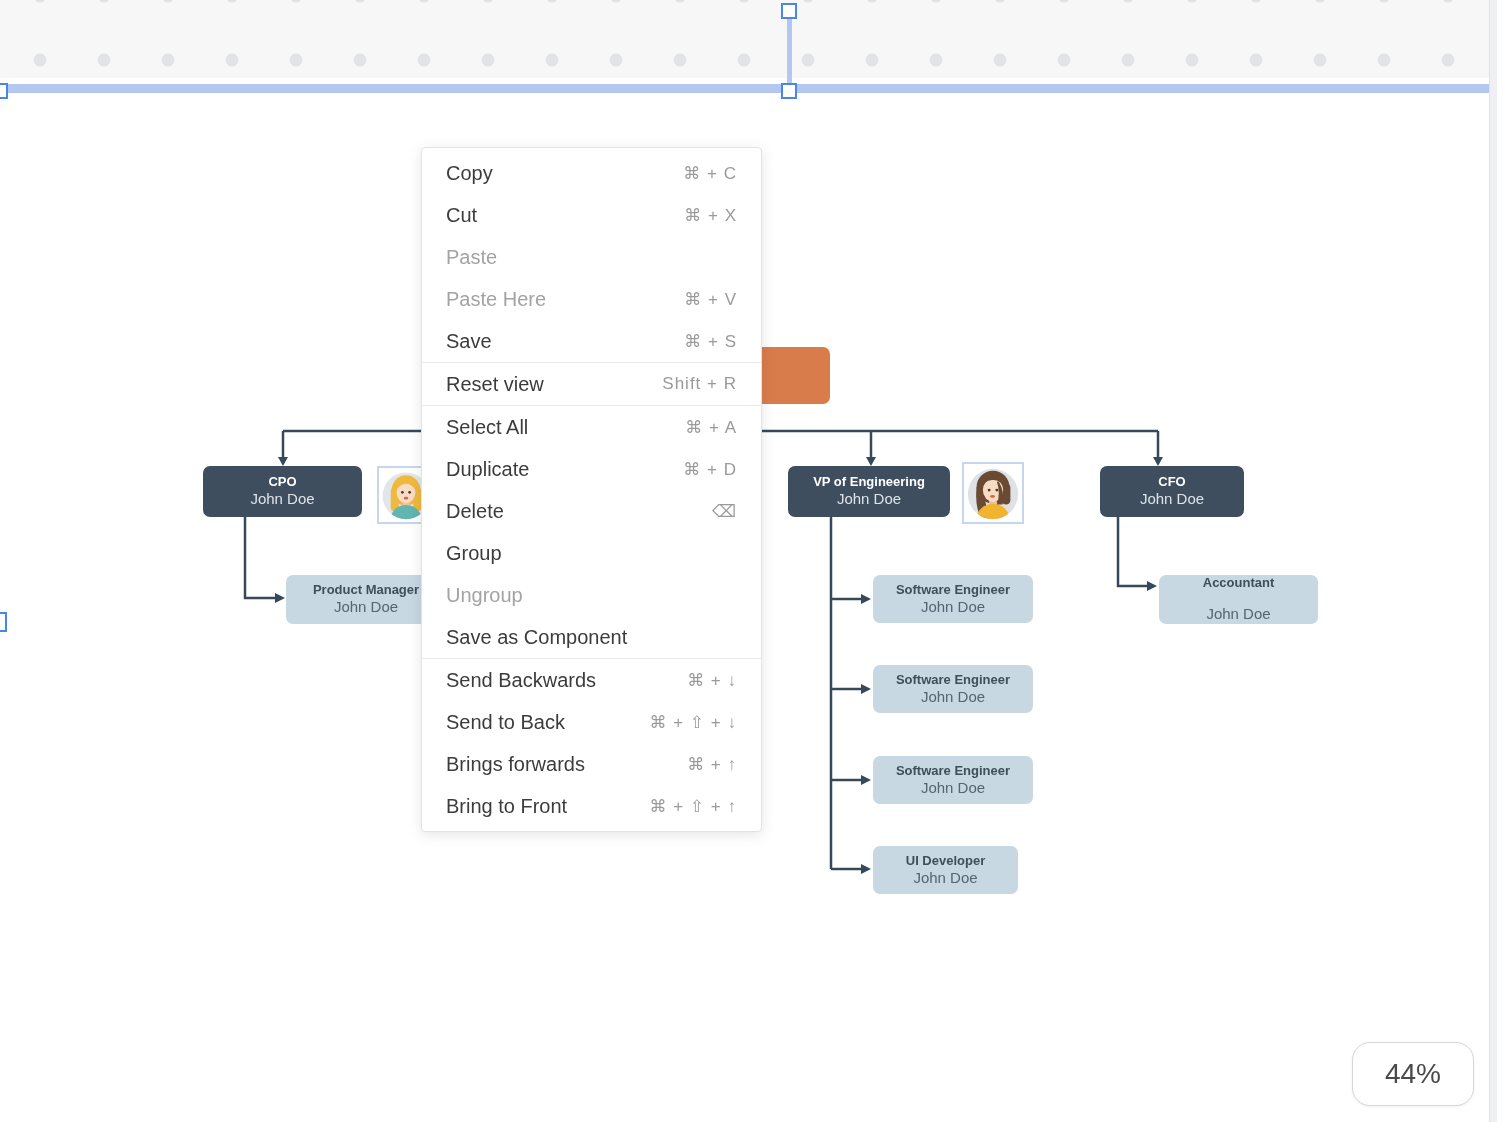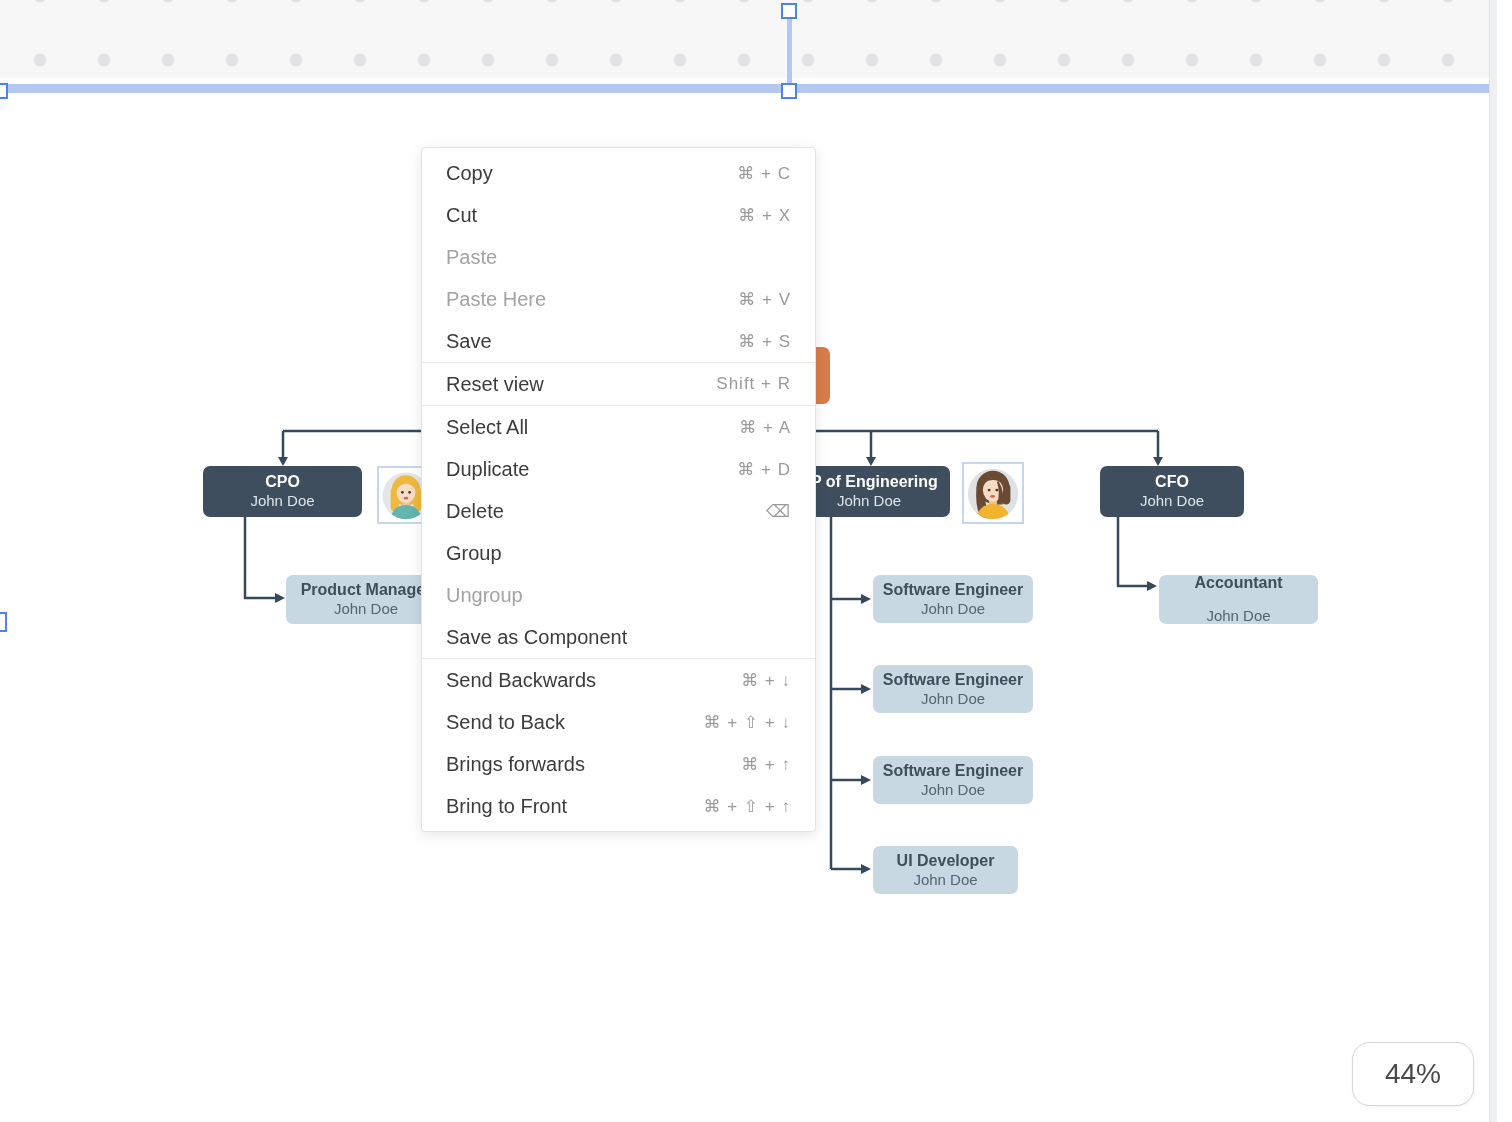--- a/index.html
+++ b/index.html
@@ -28,34 +28,34 @@
   .h-left-mid{ left:-13px; top:612px; width:20px; height:20px; }
 
   
   svg.connectors{ position:absolute; left:0; top:0; z-index:1; }
   svg.connectors path{ stroke:#36495a; stroke-width:2.5; fill:none; }
   svg.connectors polygon{ fill:#36495a; }
 
   
   .node{ position:absolute; border-radius:7px; display:flex; flex-direction:column;
          align-items:center; justify-content:center; text-align:center; z-index:2; line-height:1.25; }
-  .node .t{ font-weight:bold; font-size:16px; }
+  .node .t{ font-weight:bold; font-size:13px; }
   .node .n{ font-size:15px; }
   .node-dark{ background:#3e4e5e; color:#fff; }
   .node-dark .n{ color:#dde4e9; }
   .node-light{ background:#c7d8e2; color:#3e4f5b; }
   .node-light .n{ color:#55656f; }
   .node-orange{ background:#d97c4b; }
 
   
   .avatar-box{ position:absolute; background:#fff; border:2px solid #c7d6ef; z-index:2; }
   .avatar-box svg{ display:block; width:100%; height:100%; }
 
   
-  .menu{ position:absolute; left:421px; top:147px; width:395px; z-index:20;
+  .menu{ position:absolute; left:421px; top:147px; width:341px; z-index:20;
          background:#fff; border:1px solid #e3e3e3; border-radius:4px;
          box-shadow:0 3px 14px rgba(0,0,0,.10); padding:4px 0; }
   .menu-section{ border-top:1px solid #ebebeb; }
   .menu-section:first-child{ border-top:none; }
   .menu-row{ height:42px; display:flex; align-items:center; justify-content:space-between;
              padding:0 24px; cursor:default; }
   .menu-label{ font-size:20px; color:#3c3c3c; }
   .menu-shortcut{ font-size:17px; color:#9a9a9a; letter-spacing:1px; }
   .menu-row.disabled .menu-label{ color:#a3a3a3; }
 

